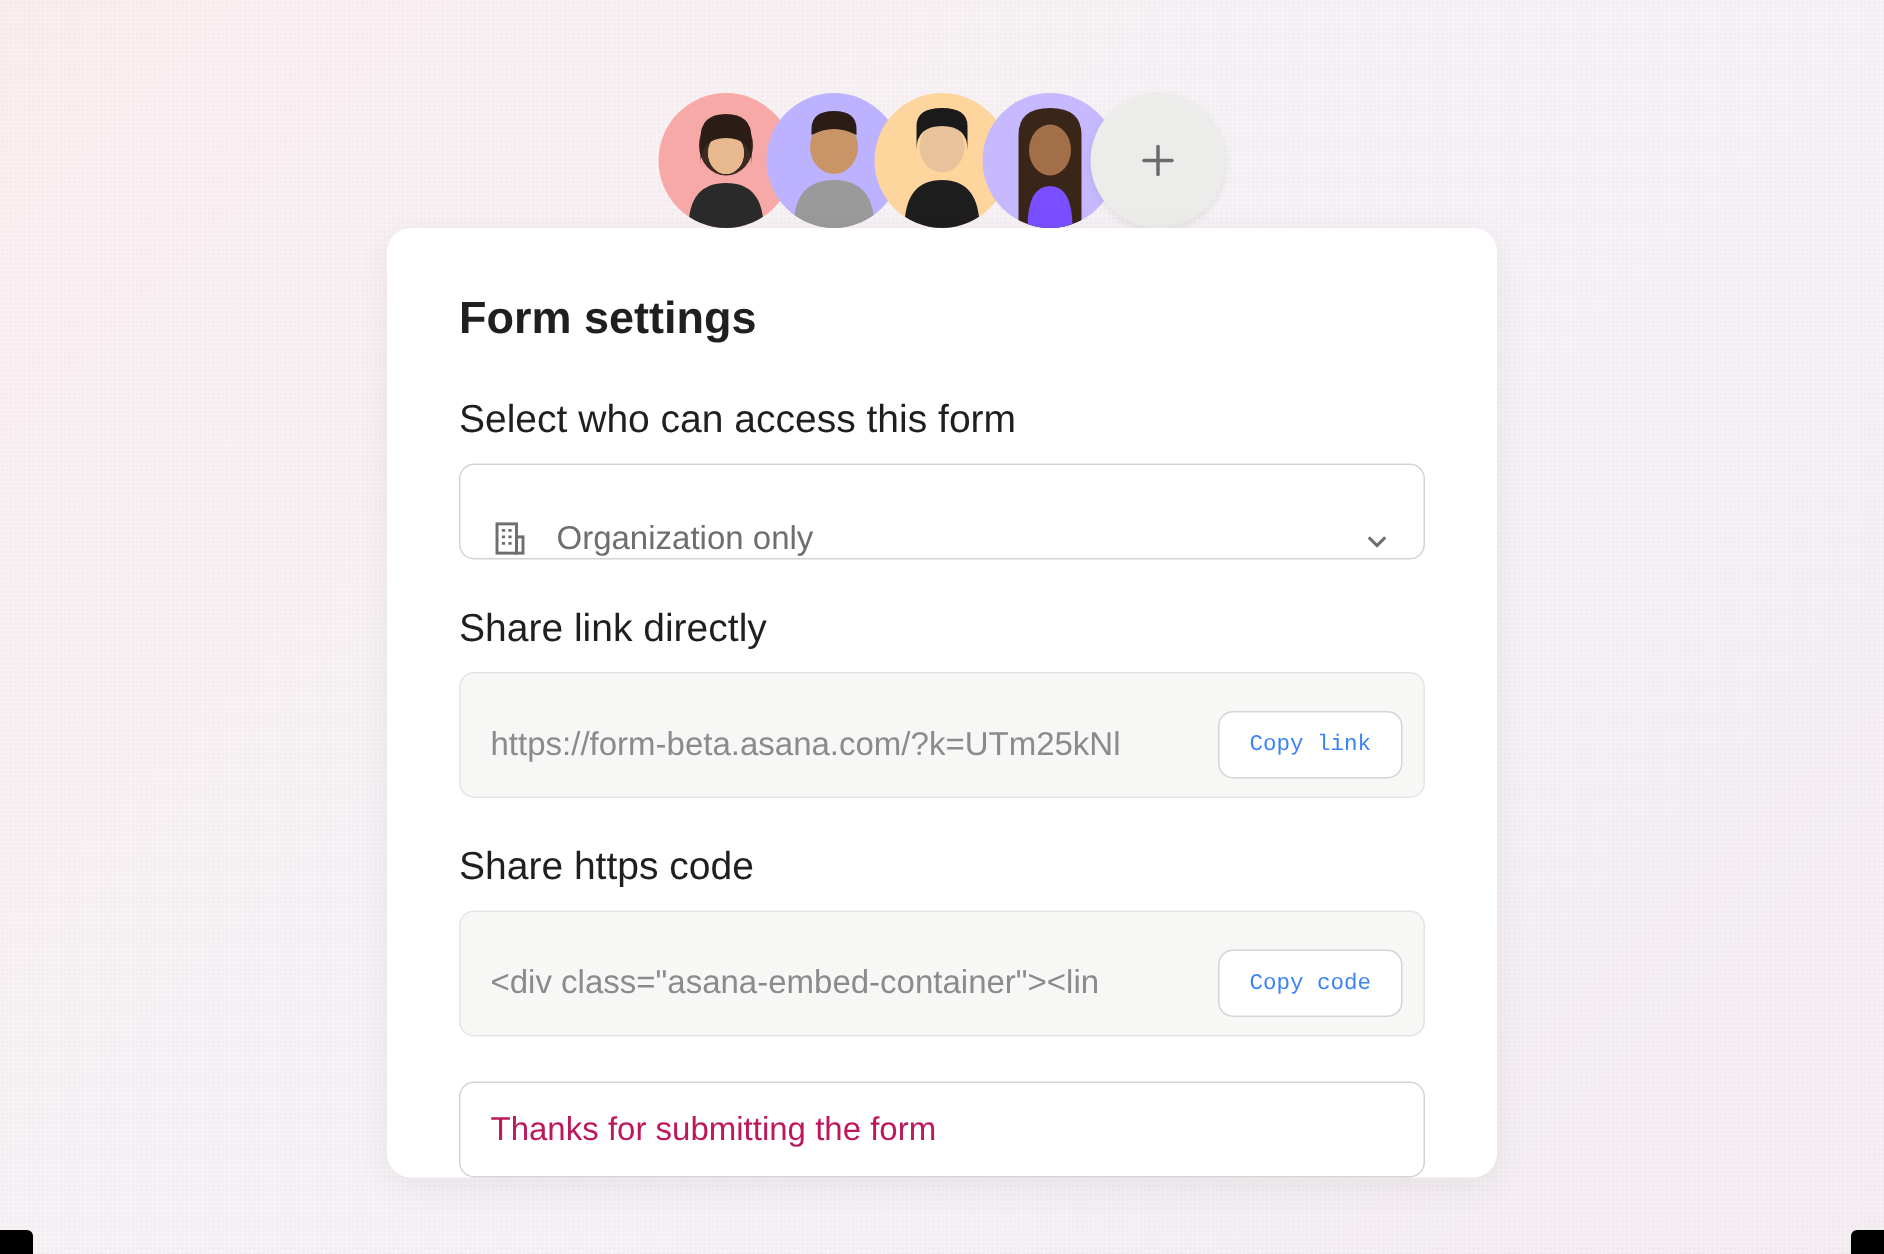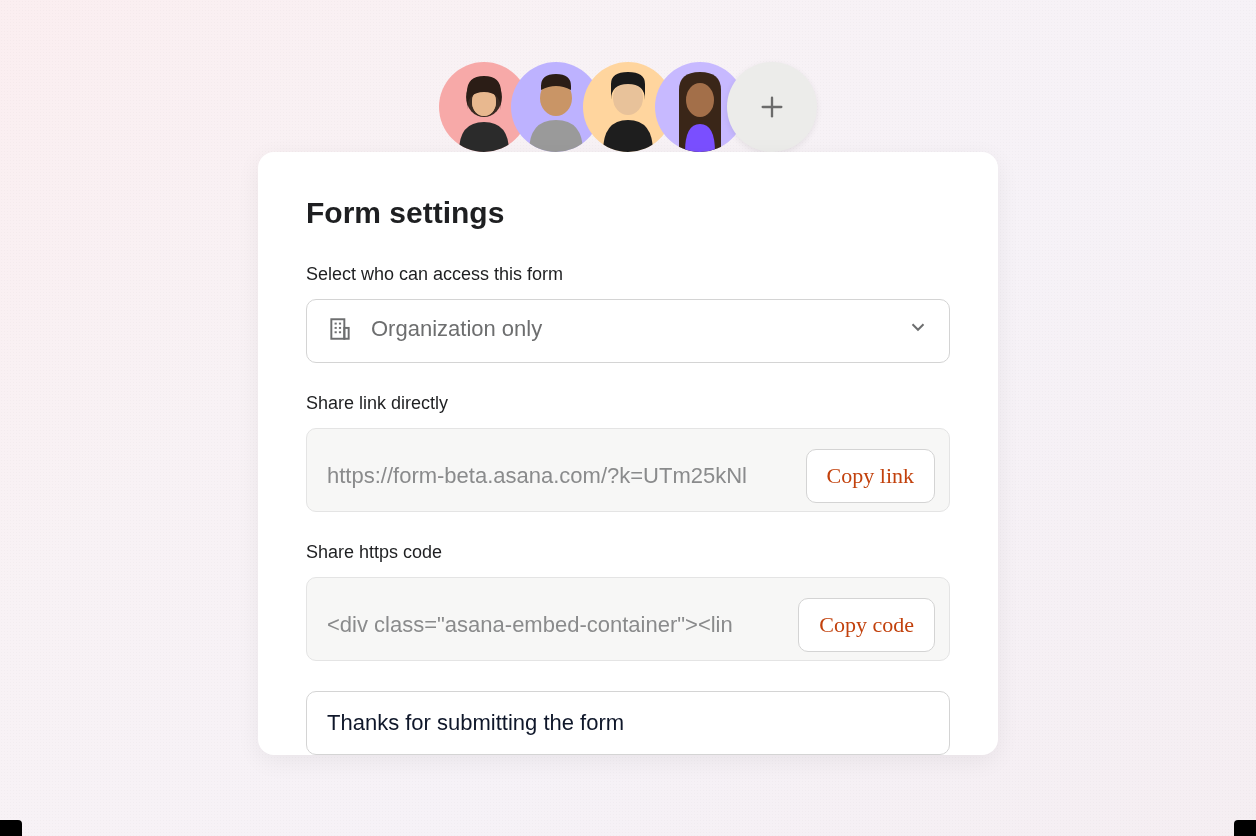--- a/index.html
+++ b/index.html
@@ -71,36 +71,36 @@
     box-shadow: 0 6px 24px rgba(0,0,0,0.06);
     padding: 44px 48px 0 48px;
   }
   .card h1 {
     font-size: 30px;
     font-weight: 600;
     color: #1e1f21;
     margin-bottom: 34px;
   }
   .section-label {
-    font-size: 18px;
+    font-size: 26px;
     font-weight: 500;
     color: #1e1f21;
     margin-bottom: 14px;
   }
   .section { margin-bottom: 30px; }
 
   .select-box {
     width: 100%;
     height: 64px;
     border: 1px solid #d4d4d4;
     border-radius: 10px;
     background: #fff;
     display: flex;
-    align-items: flex-start;
-    padding: 16px 20px;
+    align-items: flex-end;
+    padding: 0 20px;
     cursor: pointer;
   }
   .select-box .org-icon { width: 26px; height: 26px; stroke: #6d6e6f; fill: none; flex-shrink: 0; }
   .select-box .value {
     margin-left: 18px;
     font-size: 22px;
     color: #6d6e6f;
     flex: 1;
   }
   .select-box .chev { width: 22px; height: 22px; stroke: #6d6e6f; fill: none; }
@@ -121,37 +121,37 @@
     color: #8a8b8c;
     white-space: nowrap;
     overflow: hidden;
     text-overflow: clip;
   }
   .copy-btn {
     background: #fff;
     border: 1px solid #d4d4d4;
     border-radius: 10px;
     padding: 13px 20px;
-    font-size: 22px;
-    color: #c2410c;
+    font-size: 15px;
+    color: #3b82f6;
     cursor: pointer;
-    font-family: Liberation Serif, serif;
+    font-family: Liberation Mono, monospace;
     margin-left: 14px;
     flex-shrink: 0;
   }
 
   .text-input {
     width: 100%;
     height: 64px;
     border: 1px solid #d4d4d4;
     border-radius: 10px;
     background: #fff;
     padding: 0 20px;
     font-size: 22px;
-    color: #0f172a;
+    color: #be185d;
     font-family: inherit;
   }
 </style>
 </head>
 <body>
 
 <div class="avatar-row">
   <div class="avatar" style="background:#f7a9a8">
     <svg viewBox="0 0 90 90">
         <ellipse cx="45" cy="35" rx="18" ry="20" fill="#3a2a22"></ellipse>

